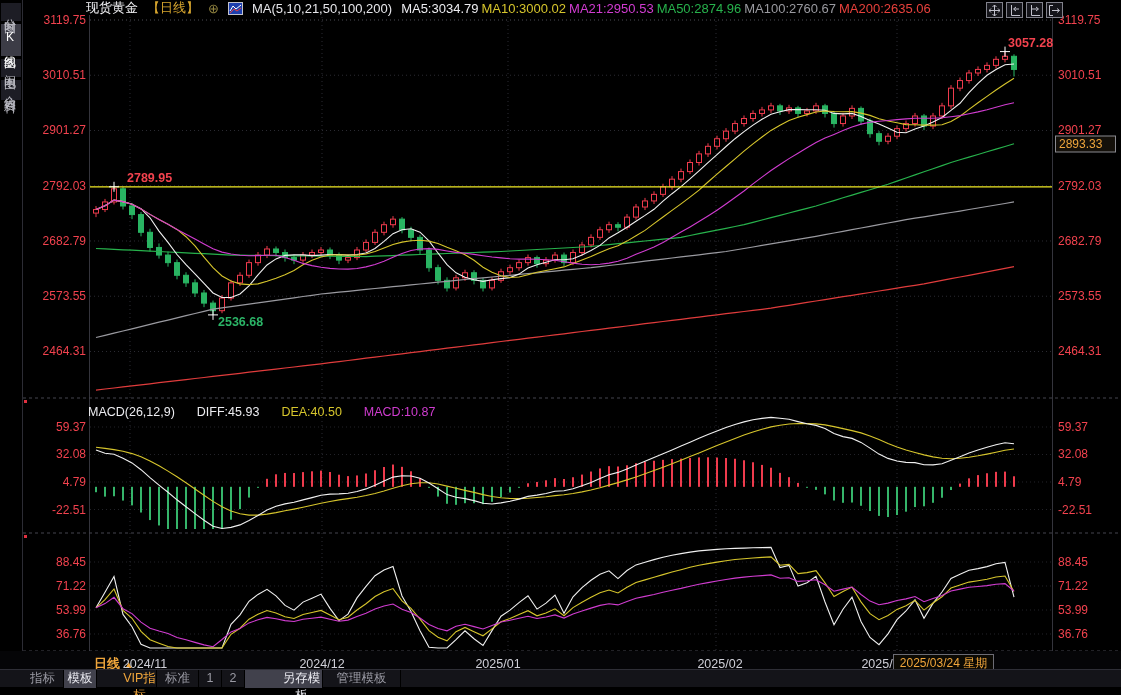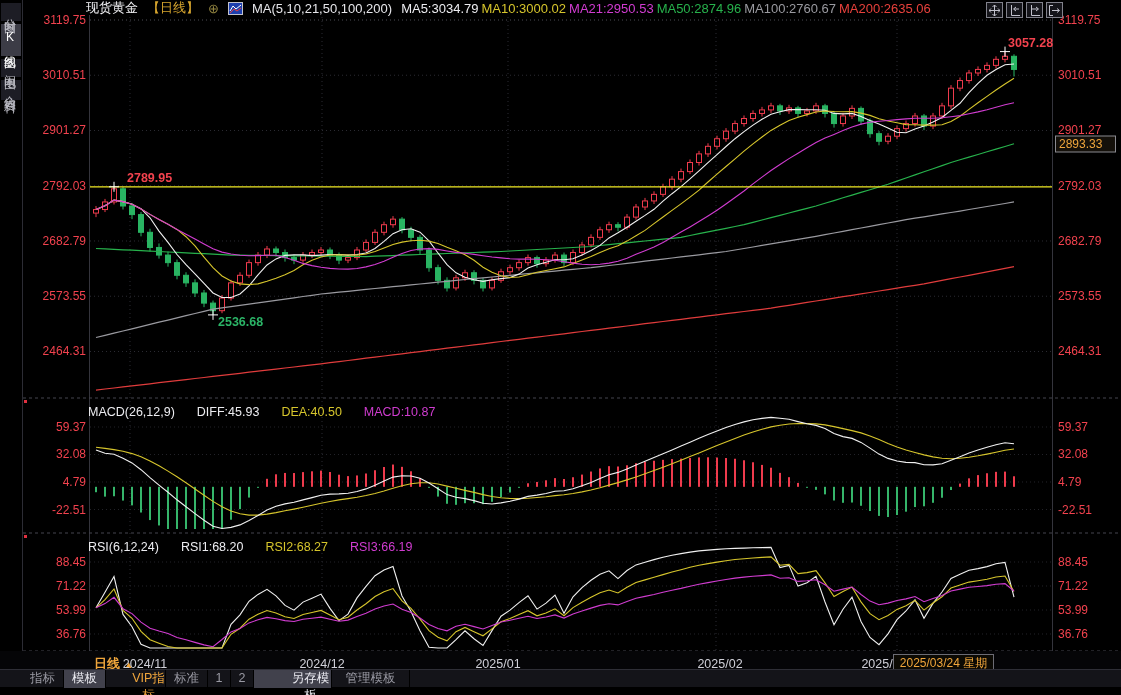--- a/index.html
+++ b/index.html
@@ -580,39 +580,33 @@
       </span>
   </div>
 
   <div class="ind-header" style="top:405px;">
     <span style="color:#ececf0">MACD(26,12,9)</span>
     <span style="color:#ececf0">DIFF:45.93</span>
     <span style="color:#d6c52c">DEA:40.50</span>
     <span style="color:#d03cd0">MACD:10.87</span>
   </div>
 
-  <div class="ind-header" style="top:540px;">
-    <span style="color:#ececf0">RSI(6,12,24)</span>
-    <span style="color:#ececf0">RSI1:68.20</span>
-    <span style="color:#d6c52c">RSI2:68.27</span>
-    <span style="color:#d03cd0">RSI3:66.19</span>
-  </div>
 
   <div class="timebar">
     <span class="period-btn">
       <span>日线</span>
       <span class="tri">▲</span>
     </span>
     <span id="months"><span class="month-label" style="left: 145px;">2024/11</span><span class="month-label" style="left: 322px;">2024/12</span><span class="month-label" style="left: 498px;">2025/01</span><span class="month-label" style="left: 720px;">2025/02</span><span class="month-label" style="left: 884px;">2025/03</span></span>
     <span class="datebox">2025/03/24 星期一</span>
   </div>
 
   <div class="tabbar" id="tabbar">
       <div class="tab" style="width: 42px;">指标</div>
-      <div class="tab selected" style="width: 42px;">模板</div>
+      <div class="tab selected" style="width: 33px;">模板</div>
       <div class="tab vip" style="width: 60px;">VIP指标</div>
       <div class="tab" style="width: 42px;">标准</div>
       <div class="tab" style="width: 23px;">1</div>
       <div class="tab" style="width: 23px;">2</div>
       <div class="tab selected" style="width: 78px; padding-left: 36px;">另存模板</div>
       <div class="tab" style="width: 78px;">管理模板</div>
     </div>
 
 
 </div>

